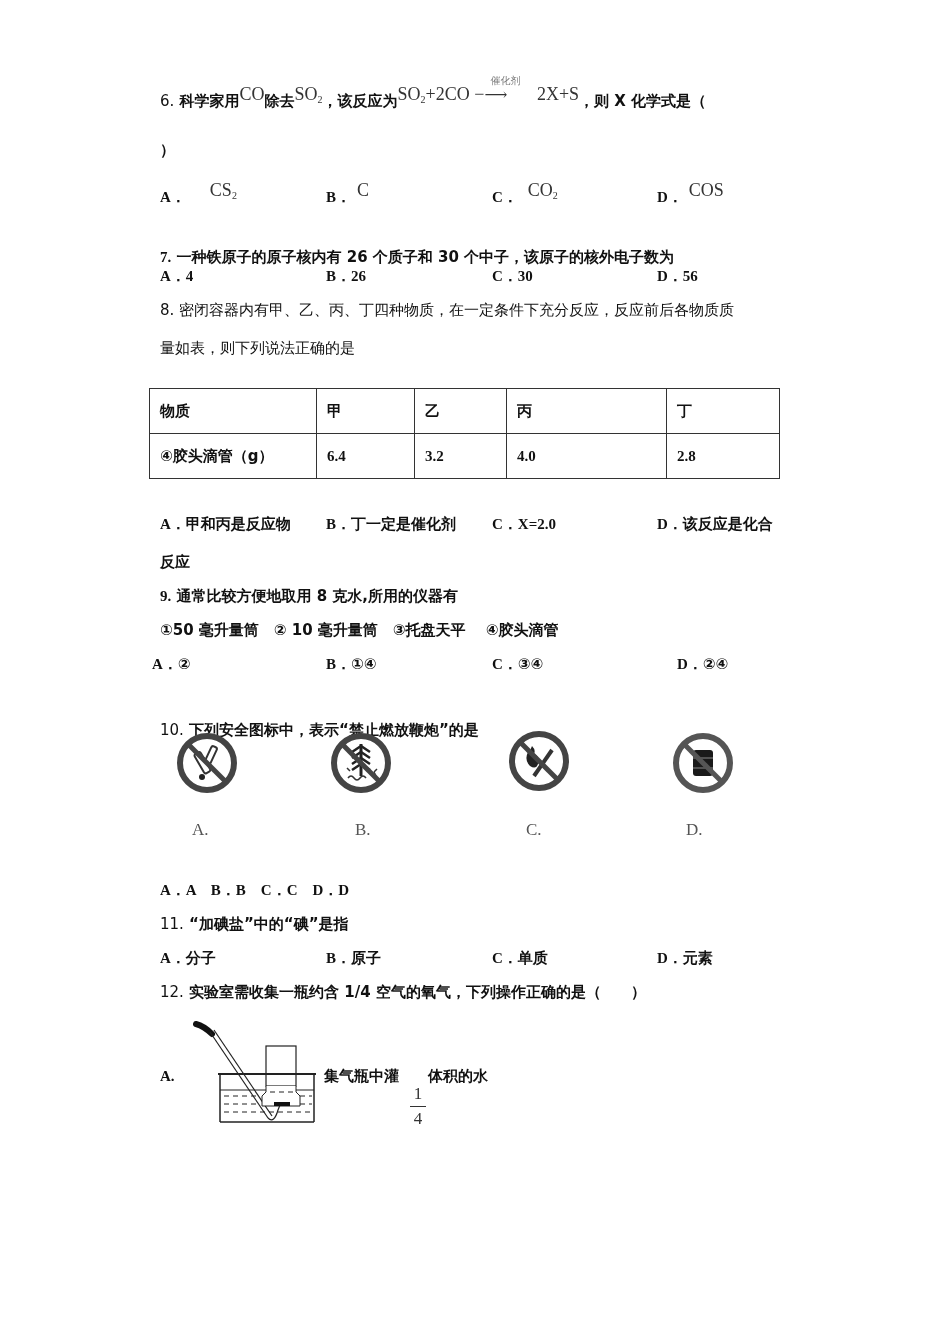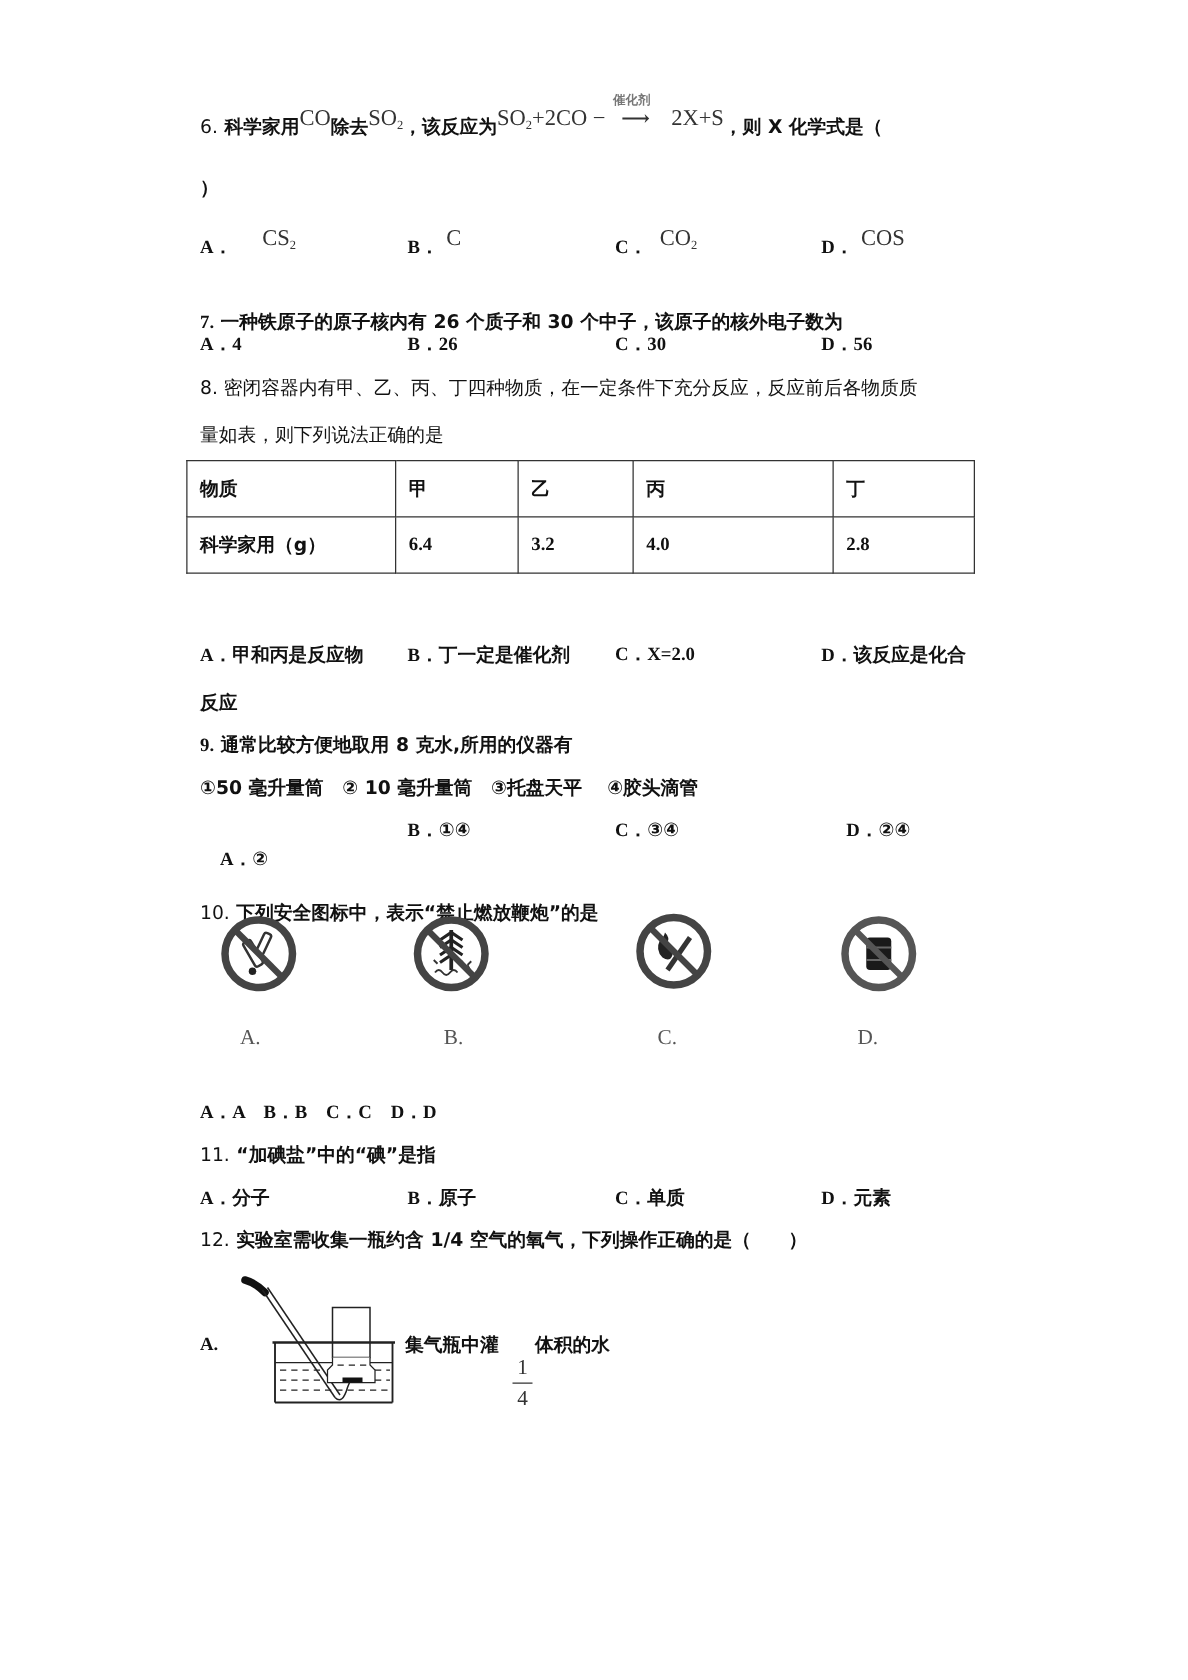--- a/index.html
+++ b/index.html
@@ -5,24 +5,24 @@
     html, body { margin: 0; padding: 0; background: #ffffff; }
     body { width: 950px; height: 1344px; position: relative; overflow: hidden;
            font-family: "DejaVu Sans", "Liberation Sans", sans-serif; color: #111; }
     .abs { position: absolute; }
     .line { position: absolute; left: 160px; font-size: 15px; font-weight: bold; white-space: nowrap; line-height: 20px; }
     .qnum { font-family: "DejaVu Sans", sans-serif; font-weight: normal; }
     .opt { position: absolute; font-size: 15px; font-weight: bold; white-space: nowrap; line-height: 20px; }
     .serif { font-family: "Liberation Serif", "DejaVu Serif", serif; }
     .formula { font-family: "Liberation Serif", "DejaVu Serif", serif; font-weight: normal; font-size: 18px; color: #333; position: relative; top: -6px; }
     .formula sub { font-size: 10px; vertical-align: -3px; }
-    .catalyst { display: inline-block; position: relative; width: 48px; text-align: center; font-weight: bold; }
+    .catalyst { display: inline-block; position: relative; width: 48px; text-align: left; }
     .catalyst .cat-label { position: absolute; top: -13px; left: 6px; font-size: 10px; color: #777; font-family: "DejaVu Sans", sans-serif; }
     .catalyst .cat-arrow { font-size: 16px; }
-    table.data { position: absolute; left: 149px; top: 368px; border-collapse: collapse; }
+    table.data { position: absolute; left: 149px; top: 388px; border-collapse: collapse; }
     table.data td { border: 1.5px solid #333; height: 44px; padding: 0 10px; font-size: 15px; font-weight: bold; vertical-align: middle; }
     table.data td.num { font-family: "Liberation Serif", serif; font-size: 15px; }
     .sign { position: absolute; width: 62px; height: 62px; }
     .sign-label { position: absolute; font-family: "Liberation Serif", serif; font-size: 17px; color: #555; }
     .frac { position: absolute; font-family: "Liberation Serif", serif; font-size: 17px; color: #333; text-align: center; width: 16px; }
     .frac .bar { border-top: 1px solid #333; margin: 2px 0; }
   </style>
 </head>
 <body>
 
@@ -55,41 +55,41 @@
 <table class="data">
   <tbody>
       <tr>
     <td style="width:146px;">物质</td>
     <td style="width:77px;">甲</td>
     <td style="width:71px;">乙</td>
     <td style="width:139px;">丙</td>
     <td style="width:92px;">丁</td>
   </tr>
   <tr>
-    <td>科学家用（g）</td>
+    <td>④胶头滴管（g）</td>
     <td class="num">6.4</td>
     <td class="num">3.2</td>
     <td class="num">4.0</td>
     <td class="num">2.8</td>
   </tr>
 </tbody>
   </table>
 
 <div class="opt" style="left:160px; top:514px;"><span class="serif">A．</span><span>甲和丙是反应物</span></div>
 <div class="opt" style="left:326px; top:514px;"><span class="serif">B．</span><span>丁一定是催化剂</span></div>
 <div class="opt serif" style="left:492px; top:514px;"><span>C．</span><span>X=2.0</span></div>
 <div class="opt" style="left:657px; top:514px;"><span class="serif">D．</span><span>该反应是化合</span></div>
 <div class="opt" style="left:160px; top:552px;">反应</div>
 
 <div class="line" style="top:586px;">
   <span class="serif">9.</span>
   <span>通常比较方便地取用 8 克水,所用的仪器有</span>
 </div>
 <div class="line" style="top:620px;">①50 毫升量筒　② 10 毫升量筒　③托盘天平　 ④胶头滴管</div>
-<div class="opt" style="left:176px; top:654px;margin-top:23px;"><span class="serif">A．</span><span>②</span></div>
+<div class="opt" style="left:152px; top:654px;"><span class="serif">A．</span><span>②</span></div>
 <div class="opt" style="left:326px; top:654px;"><span class="serif">B．</span><span>①④</span></div>
 <div class="opt" style="left:492px; top:654px;"><span class="serif">C．</span><span>③④</span></div>
 <div class="opt" style="left:657px; top:654px;margin-left:20px;"><span class="serif">D．</span><span>②④</span></div>
 
 <div class="line" style="top:688px;margin-top:32px;">
   <span class="qnum">10.</span>
   <span>下列安全图标中，表示“禁止燃放鞭炮”的是</span>
 </div>
 
 <svg class="sign" style="left:176px; top:732px;" viewBox="0 0 62 62">

